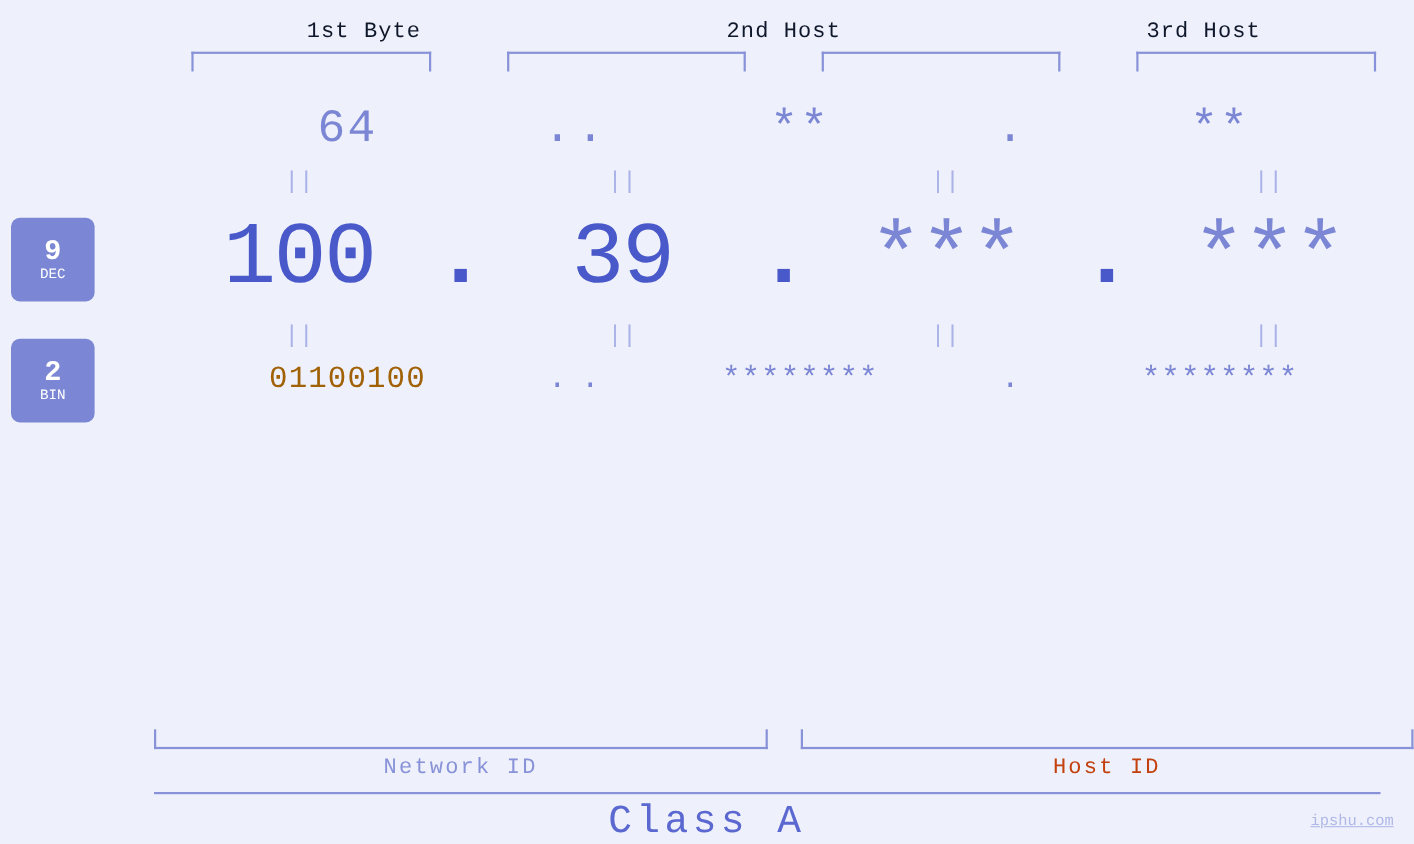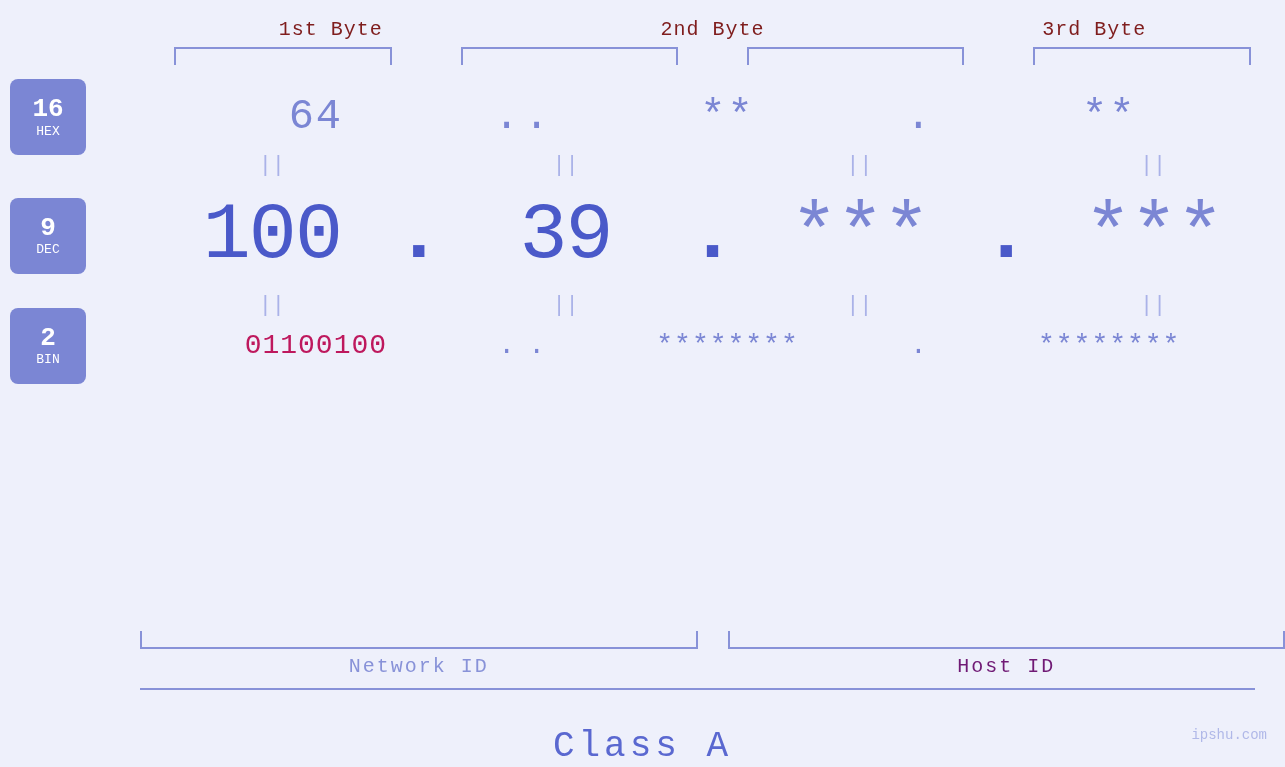--- a/index.html
+++ b/index.html
@@ -27,21 +27,21 @@
       display: flex;
       width: 100%;
       padding-left: 140px;
       margin-top: 18px;
       margin-bottom: 0px;
     }
 
     .byte-header {
       flex: 1;
       text-align: center;
-      color: #7f1d1d;
+      color: #0f172a;
       font-size: 20px;
       font-family: 'Courier New', Courier, monospace;
       letter-spacing: 1px;
     }
 
     
     .top-bracket-row {
       display: flex;
       width: 100%;
       padding-left: 140px;
@@ -136,21 +136,21 @@
 
     .dec-value {
       font-size: 80px;
       font-weight: normal;
       color: #4a59c9;
       letter-spacing: -2px;
     }
 
     .bin-value {
       font-size: 28px;
-      color: #be185d;
+      color: #a16207;
       letter-spacing: 1px;
     }
 
     .dot-separator {
       font-family: 'Courier New', Courier, monospace;
       color: #7b86d4;
       display: flex;
       align-items: center;
       justify-content: center;
       width: 30px;
@@ -224,21 +224,21 @@
       text-align: center;
       color: #8892d8;
       font-size: 20px;
       font-family: 'Courier New', Courier, monospace;
       letter-spacing: 2px;
     }
 
     .host-label {
       width: calc(50% - 15px);
       text-align: center;
-      color: #701a75;
+      color: #c2410c;
       font-size: 20px;
       font-family: 'Courier New', Courier, monospace;
       letter-spacing: 2px;
       margin-left: 30px;
     }
 
     
     .outer-bracket-row {
       display: flex;
       width: 100%;
@@ -253,68 +253,65 @@
     }
 
     
     .class-row {
       width: 100%;
       text-align: center;
       color: #5a68d0;
       font-size: 36px;
       font-family: 'Courier New', Courier, monospace;
       letter-spacing: 4px;
-      margin-top: 36px;
+      margin-top: 4px;
     }
 
     
     .watermark {
       position: absolute;
-      bottom: 24px;
+      bottom: 12px;
       right: 18px;
       color: #b0b8e8;
       font-size: 14px;
       font-family: 'Courier New', Courier, monospace;
+      text-decoration: underline;
     }
 
     .stars { color: #7b86d4; }
   </style>
 </head>
 <body>
 
 <div class="main-container">
 
   <div class="byte-headers">
     <div class="byte-header">1st Byte</div>
-    <div class="byte-header">2nd Byte</div>
-    <div class="byte-header">3rd Byte</div>
+    <div class="byte-header">2nd Host</div>
+    <div class="byte-header">3rd Host</div>
   </div>
 
   <div class="top-bracket-row">
     <div class="bracket-cell">
       <div class="bracket-top"></div>
     </div>
     <div class="bracket-cell">
       <div class="bracket-top"></div>
     </div>
     <div class="bracket-cell">
       <div class="bracket-top"></div>
     </div>
     <div class="bracket-cell">
       <div class="bracket-top"></div>
     </div>
   </div>
 
   <div class="rows-area">
 
     <div class="data-row" style="margin-top: 20px;">
-      <div class="badge">
-        <span class="badge-number">16</span>
-        <span class="badge-label">HEX</span>
-      </div>
       <div class="byte-cells">
         <div class="byte-cell">
           <span class="byte-value hex-value">64</span>
         </div>
         <div class="dot-separator dot-hex">.</div>
         <div class="dot-separator dot-hex">.</div>
         <div class="byte-cell">
           <span class="byte-value hex-value stars">**</span>
         </div>
         <div class="dot-separator dot-hex">.</div>

